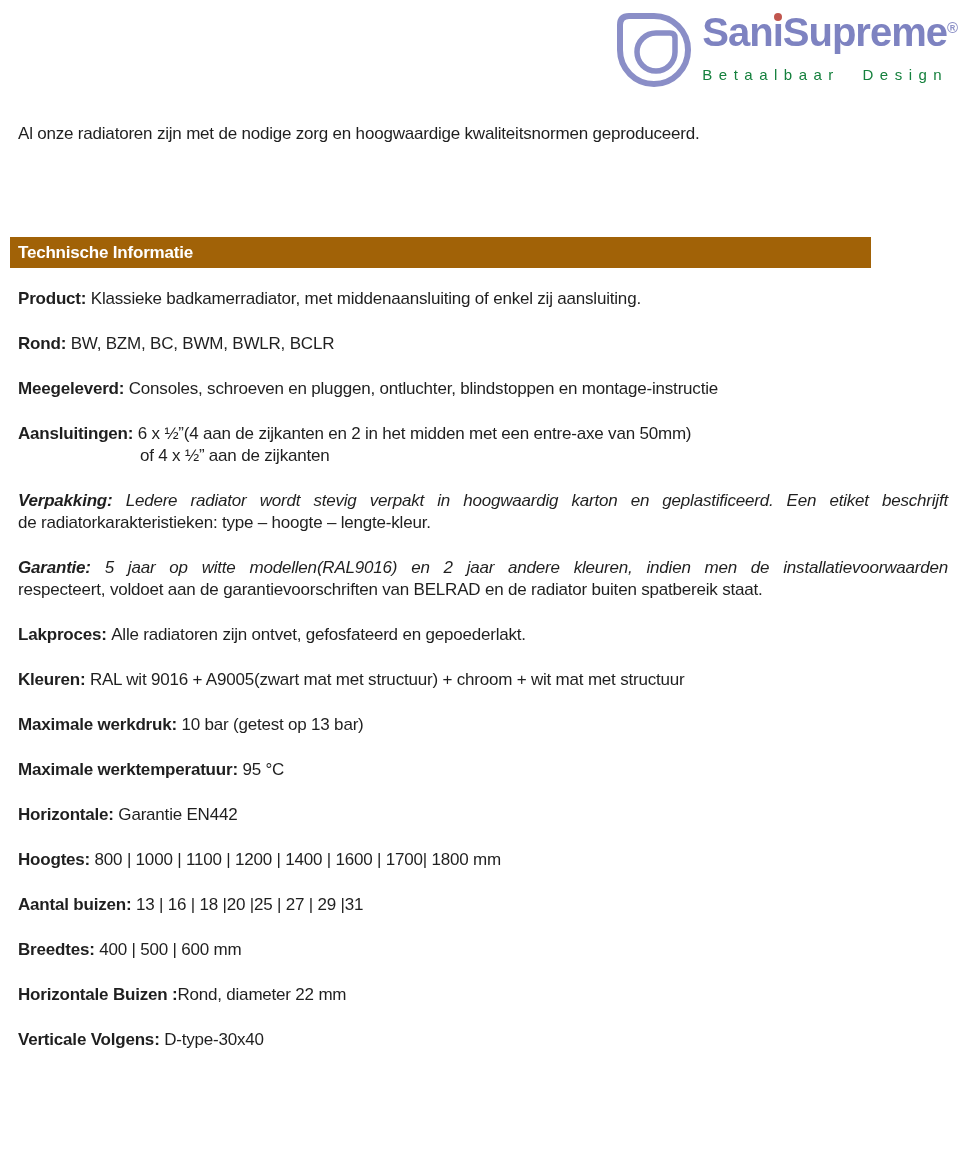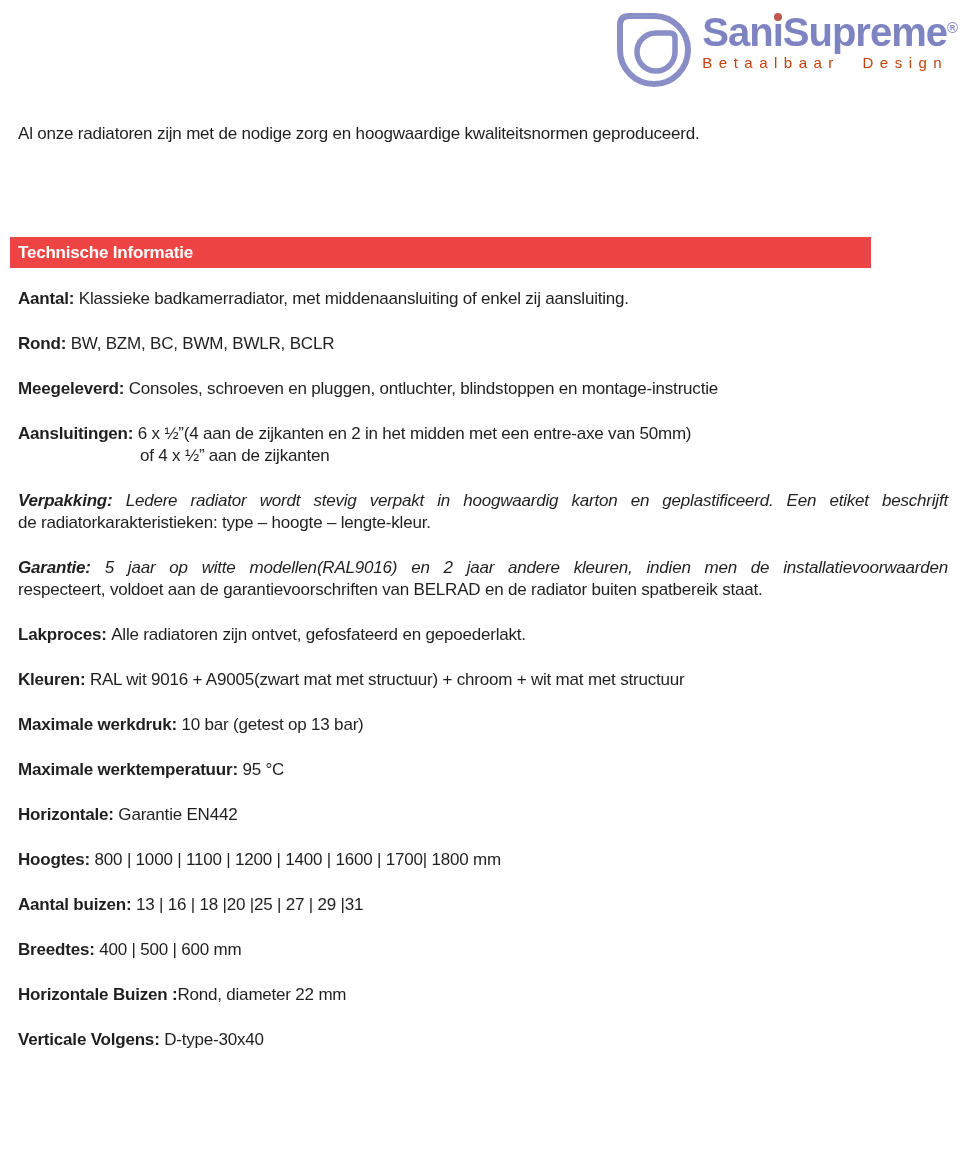--- a/index.html
+++ b/index.html
@@ -52,22 +52,22 @@
     vertical-align: top;
     position: relative;
     top: -4px;
     letter-spacing: 0;
     color: #8f93c8;
   }
   .tagline {
     font-size: 15px;
     letter-spacing: 6.5px;
     word-spacing: 12px;
-    color: #c2410c;
-    margin-top: 0px;
+    color: #15803d;
+    margin-top: 12px;
     white-space: nowrap;
   }
 
   
   .intro {
     position: absolute;
     top: 123px;
     left: 18px;
     right: 18px;
   }
@@ -78,21 +78,21 @@
     margin: 0 0 31px 0;
   }
 
   
   .section-bar {
     position: absolute;
     top: 237px;
     left: 10px;
     width: 861px;
     height: 31px;
-    background: #ef4444;
+    background: #a16207;
     display: flex;
     align-items: center;
   }
   .section-bar .title {
     color: #ffffff;
     font-size: 17px;
     font-weight: 700;
     letter-spacing: -0.2px;
     padding-left: 8px;
   }
@@ -136,21 +136,21 @@
   <div class="intro">
     <p>Al onze radiatoren zijn met de nodige zorg en hoogwaardige kwaliteitsnormen geproduceerd.</p>
   </div>
 
   <div class="section-bar">
     <span class="title">Technische Informatie</span>
   </div>
 
   <div class="specs">
 
-    <p class="spec"><span class="lbl">Aantal: </span><span>Klassieke badkamerradiator, met middenaansluiting of enkel zij aansluiting.</span></p>
+    <p class="spec"><span class="lbl">Product: </span><span>Klassieke badkamerradiator, met middenaansluiting of enkel zij aansluiting.</span></p>
 
     <p class="spec"><span class="lbl">Rond: </span><span>BW, BZM, BC, BWM, BWLR, BCLR</span></p>
 
     <p class="spec"><span class="lbl">Meegeleverd: </span><span>Consoles, schroeven en pluggen, ontluchter, blindstoppen en montage-instructie</span></p>
 
     <div class="spec">
       <div class="line"><span class="lbl">Aansluitingen: </span><span>6 x ½”(4 aan de zijkanten en 2 in het midden met een entre-axe van 50mm)</span></div>
       <div class="line indent"><span>of 4 x ½” aan de zijkanten</span></div>
     </div>
 

